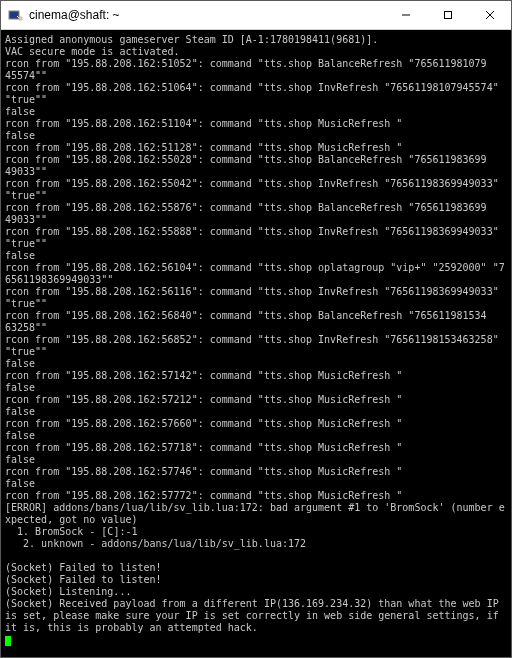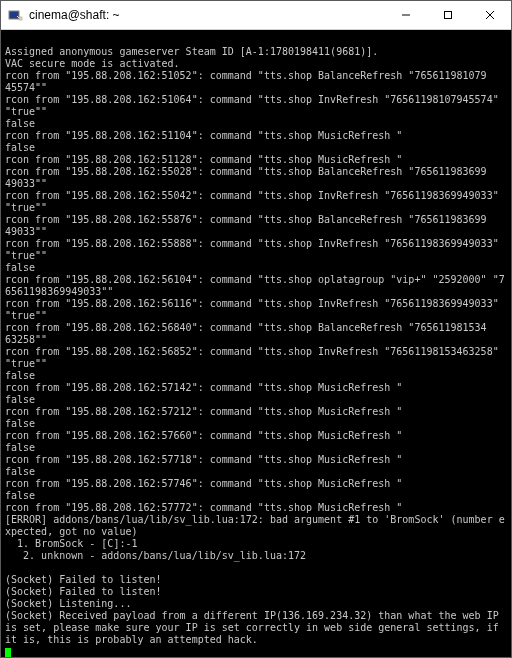--- a/index.html
+++ b/index.html
@@ -57,21 +57,21 @@
     color: #000;
   }
 
   .terminal {
     flex: 1;
     background: #000;
     color: #c8c8c8;
     font-family: Consolas, "Lucida Console", monospace;
     font-size: 10px;
     line-height: 12px;
-    padding: 16px 4px;
+    padding: 4px 4px;
     overflow: hidden;
     white-space: pre-wrap;
     word-break: break-all;
   }
   .terminal .cursor {
     display:inline-block;
     width:6px;
     height:10px;
     background:#00ff00;
     vertical-align: bottom;

